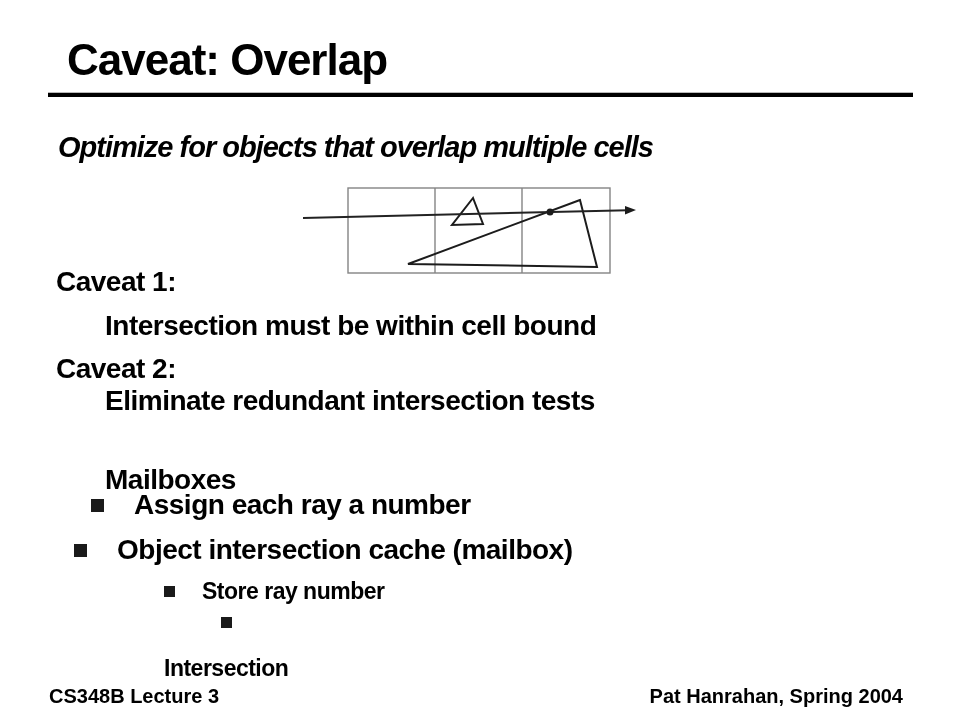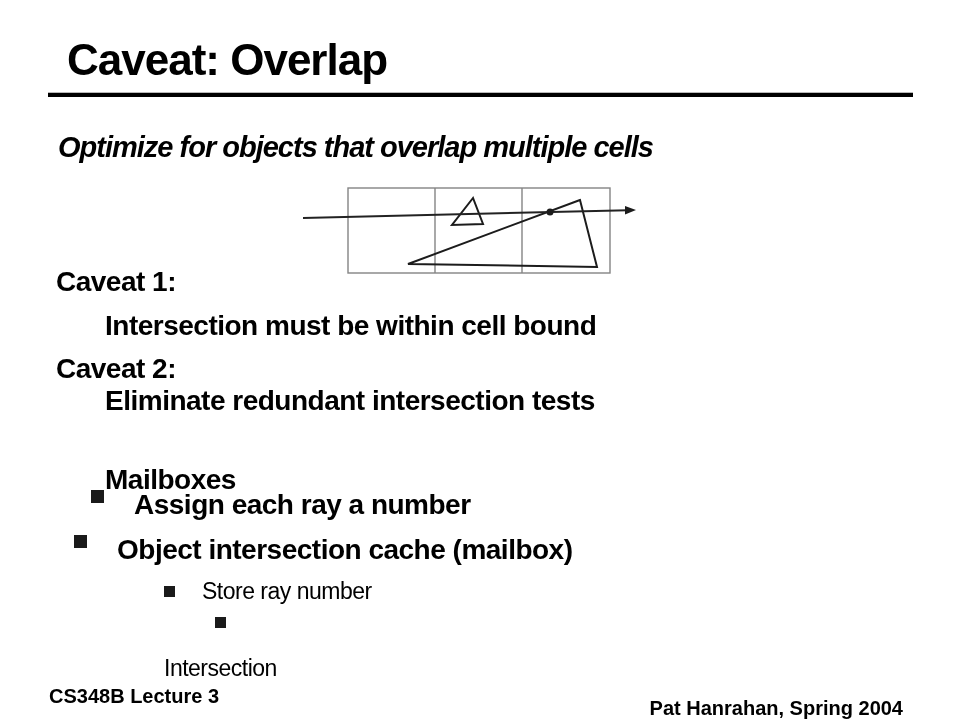--- a/index.html
+++ b/index.html
@@ -45,43 +45,43 @@
     letter-spacing:-0.5px;
     white-space:nowrap;
   }
   .l-caveat1{left:56px;top:267px;}
   .l-caveat1text{left:105px;top:311px;text-align:center;}
   .l-caveat2{left:56px;top:354px;}
   .l-elim{left:105px;top:386px;}
   .l-mail{left:105px;top:443px;margin-top:22px;}
   .bullet-row{
     position:absolute;
-    display:flex;gap:30px;
+    display:flex;align-items:center;gap:30px;
     font-size:28px;font-weight:bold;line-height:30px;
     letter-spacing:-0.5px;white-space:nowrap;
   }
   .l-b1{left:91px;top:490px;}
   .l-b2{left:74px;top:535px;}
   .sq{width:13px;height:13px;background:#1a1a1a;flex:0 0 auto;}
   .sub-row{
     position:absolute;
     display:flex;align-items:center;gap:27px;
-    font-size:23px;font-weight:normal;line-height:26px;
+    font-size:23px;font-weight:bold;line-height:26px;
     letter-spacing:-0.5px;white-space:nowrap;
   }
   .l-sb1{left:164px;top:578px;}
   .l-sb2{left:164px;top:617px;flex-direction:column;}
   .sq-sm{width:11px;height:11px;background:#1a1a1a;flex:0 0 auto;}
   .footer{
     position:absolute;top:685px;
     font-size:20px;font-weight:bold;line-height:22px;
     white-space:nowrap;
   }
   .footer-left{left:49px;}
-  .footer-right{right:57px;text-align:left;margin-top:12px;}
+  .footer-right{right:57px;text-align:left;}
 </style>
 </head>
 <body>
 
 <div>
 
   <h1 class="abs title">Caveat: Overlap</h1>
 
   <div class="abs rule"></div>
 

